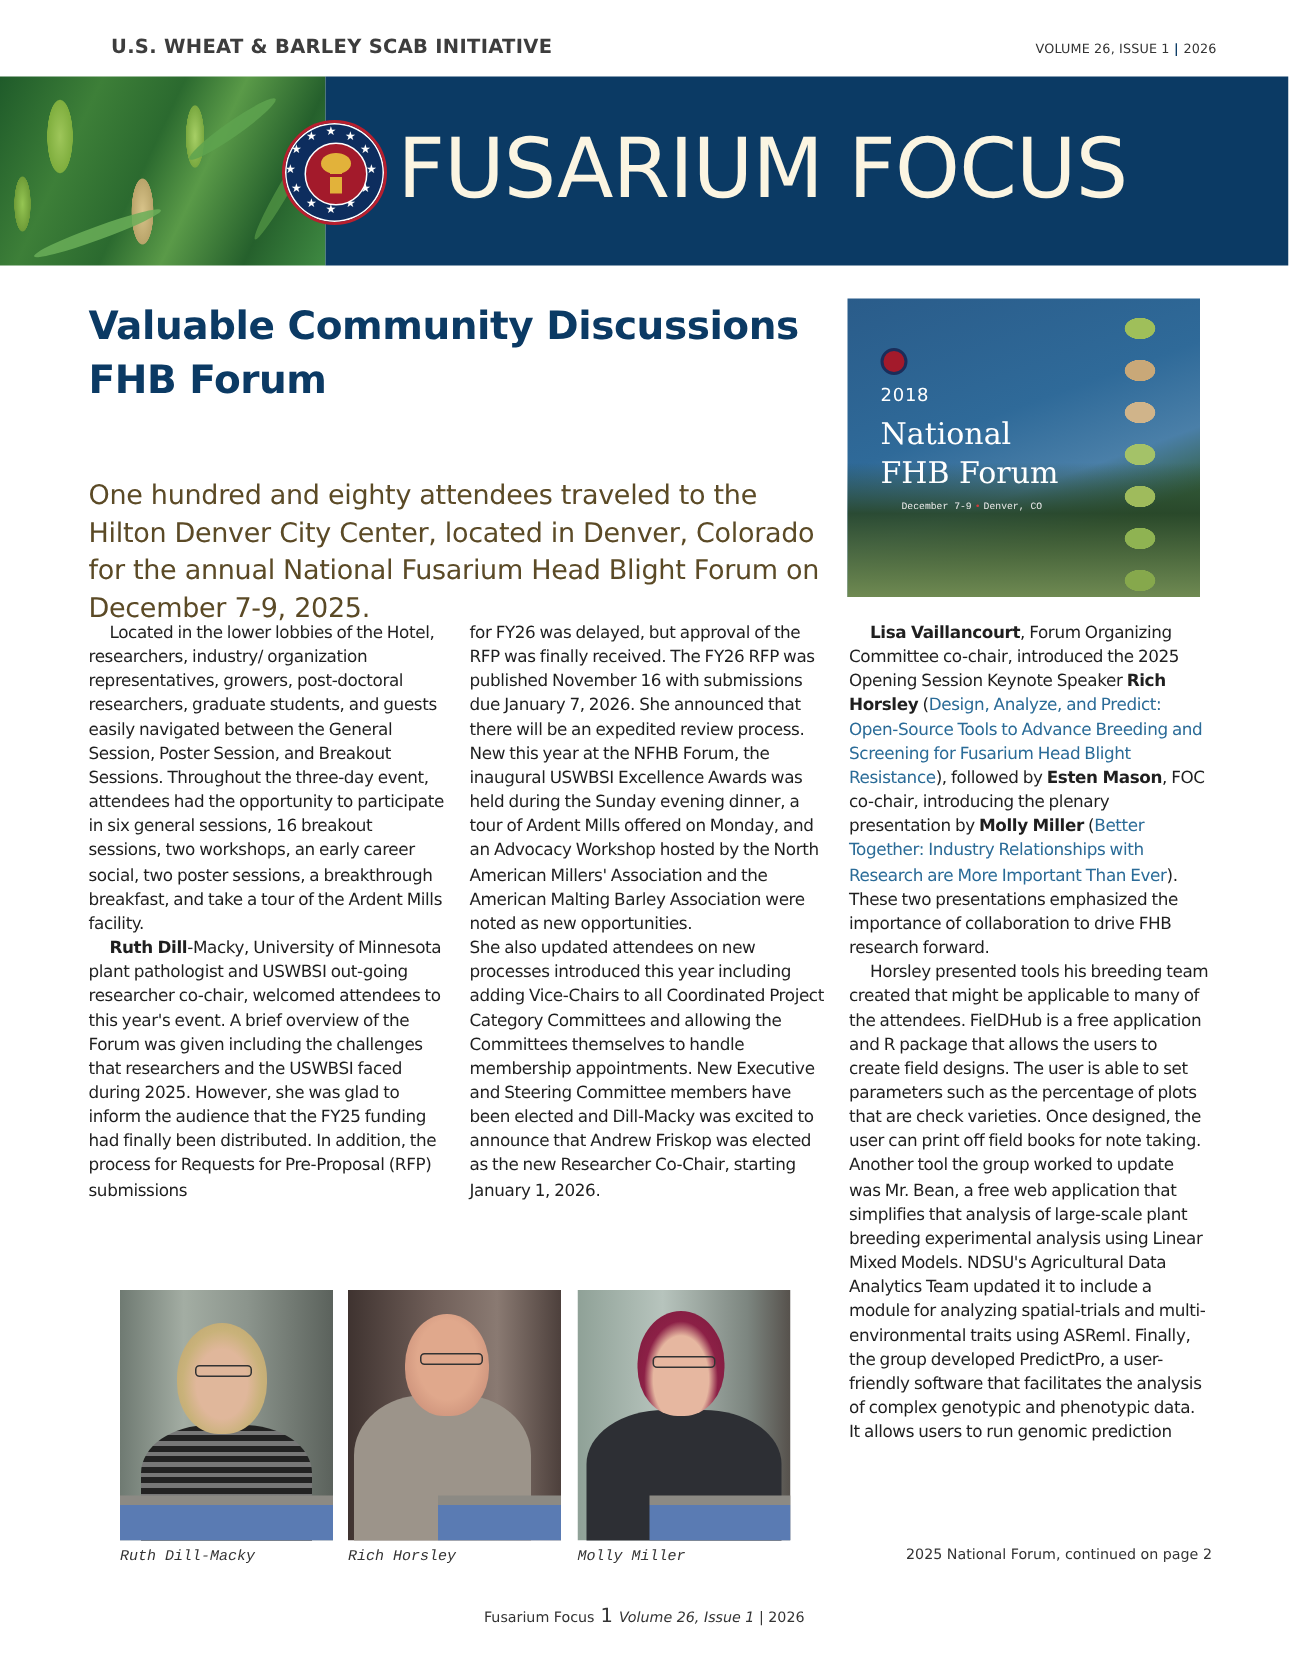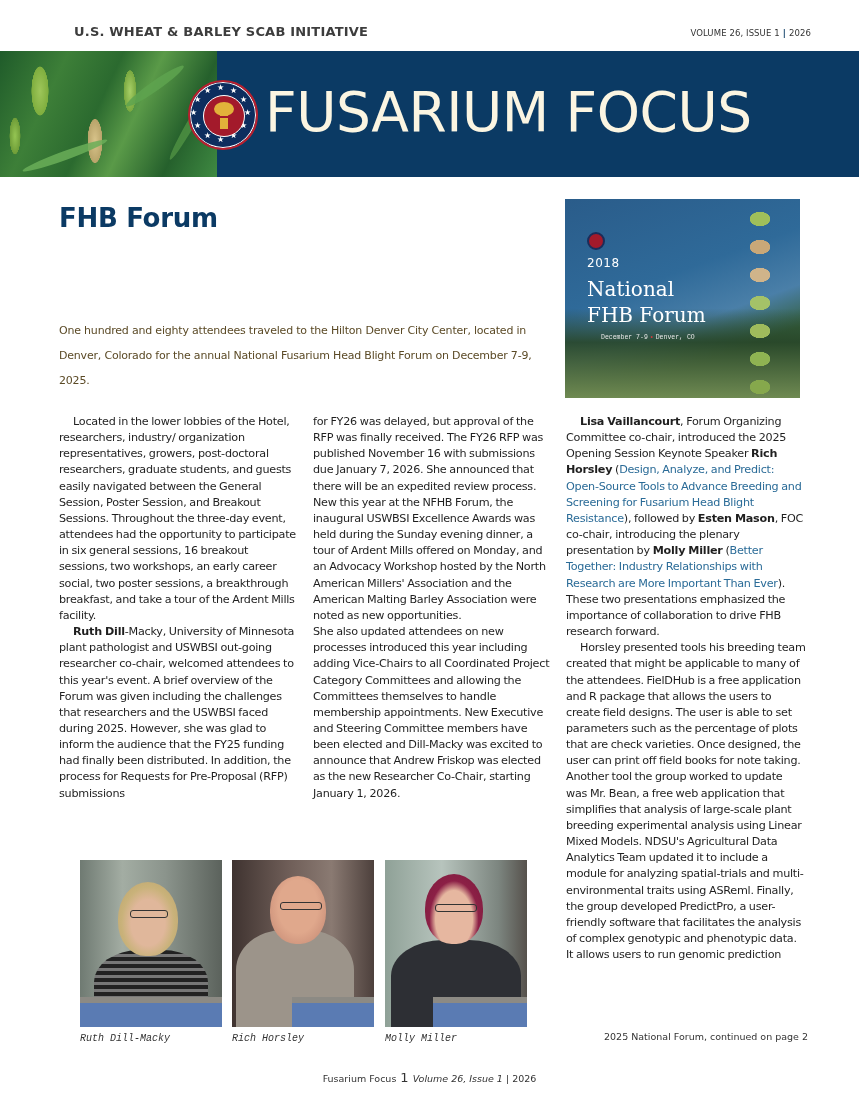--- a/index.html
+++ b/index.html
@@ -21,21 +21,21 @@
   .wheat-photo .blade { position: absolute; background: #4f9444; border-radius: 50%; opacity: 0.85; }
   .navy { position: absolute; left: 217px; top: 0; width: 642px; height: 126px; background: #0b3a64; }
   .seal { position: absolute; left: 188px; top: 29px; width: 66px; height: 66px; border-radius: 50%;
     background: #0d2d5e; border: 2px solid #b81f2e; box-shadow: 0 0 0 1px #fff inset; }
   .seal .inner { position: absolute; left: 13px; top: 13px; width: 40px; height: 40px; border-radius: 50%; background: #a31a2b; border: 1px solid #fff; }
   .seal .sheaf { position: absolute; left: 9px; top: 5px; width: 22px; height: 30px; }
   .seal .star { position: absolute; color: #fff; font-size: 8px; line-height: 8px; }
   .masthead { position: absolute; left: 265px; top: 28px; font-family: "DejaVu Sans", sans-serif; font-size: 55px; line-height: 66px; color: #fbf5e2; letter-spacing: -0.5px; font-weight: normal; }
 
   .headline { position: absolute; left: 59px; top: 200px; width: 480px; font-family: "DejaVu Sans", sans-serif; font-weight: bold; font-size: 26px; line-height: 36px; color: #0b3a64; letter-spacing: -0.3px; }
-  .dek { position: absolute; left: 59px; top: 318px; width: 500px; font-family: "DejaVu Sans", sans-serif; font-size: 11px; line-height: 25px; color: #5b4a26; letter-spacing: -0.2px; }
+  .dek { position: absolute; left: 59px; top: 318px; width: 500px; font-family: "DejaVu Sans", sans-serif; font-size: 18px; line-height: 25px; color: #5b4a26; letter-spacing: -0.2px; }
 
   .forum-img { position: absolute; left: 565px; top: 199px; width: 235px; height: 199px; overflow: hidden;
     background:
       linear-gradient(180deg, rgba(0,0,0,0) 0%, rgba(0,0,0,0) 55%, rgba(40,70,40,0.9) 72%, #6f8a52 100%),
       linear-gradient(160deg, #2a5c8a 0%, #2f6a99 40%, #4a7fa8 60%, #35603f 75%); }
   .forum-img .stalk { position: absolute; right: 18px; top: 0; width: 44px; height: 199px;
     background: radial-gradient(ellipse 20px 14px at 22px 20px, #9fbf5a 50%, transparent 52%),
                 radial-gradient(ellipse 20px 14px at 22px 48px, #c9a878 50%, transparent 52%),
                 radial-gradient(ellipse 20px 14px at 22px 76px, #d0b48a 50%, transparent 52%),
                 radial-gradient(ellipse 20px 14px at 22px 104px, #a4c268 50%, transparent 52%),
@@ -103,20 +103,21 @@
         <ellipse cx="11" cy="8" rx="10" ry="7" fill="#e2b23a"></ellipse>
         <rect x="7" y="12" width="8" height="16" fill="#e2b23a"></rect>
         <rect x="6" y="15" width="10" height="2" fill="#a31a2b"></rect>
       </svg>
     </div>
   </div>
   <div class="masthead">FUSARIUM FOCUS</div>
 </div>
 
 <div class="headline">
+  <div>Valuable Community Discussions</div>
   <div>FHB Forum</div>
 </div>
 <div class="dek">One hundred and eighty attendees traveled to the Hilton Denver City Center, located in Denver, Colorado for the annual National Fusarium Head Blight Forum on December 7-9, 2025.</div>
 
 <div class="forum-img">
   <div class="stalk"></div>
   <div class="mini-seal"></div>
   <div class="yr">2018</div>
   <div class="ttl">
     <div>National</div>

